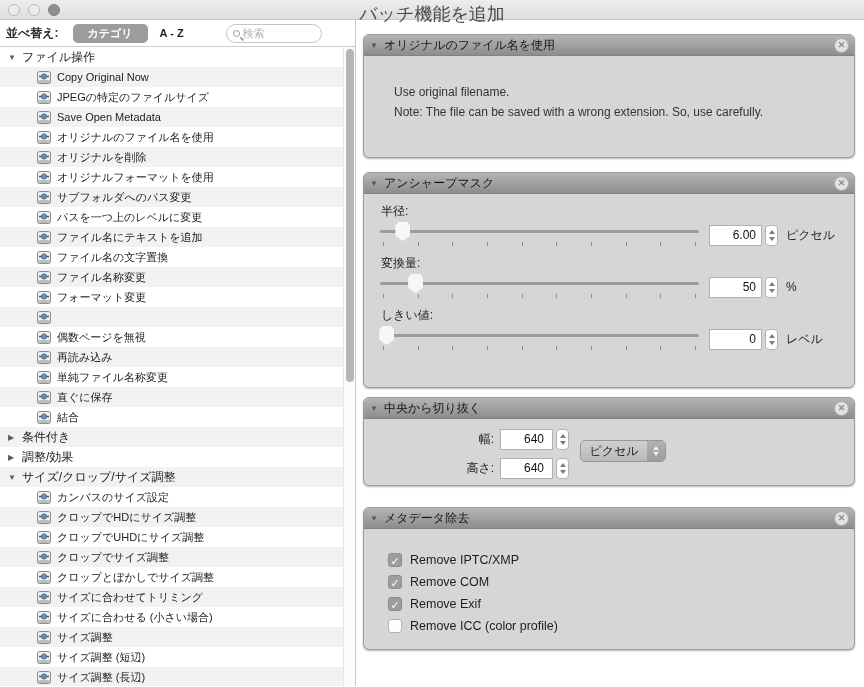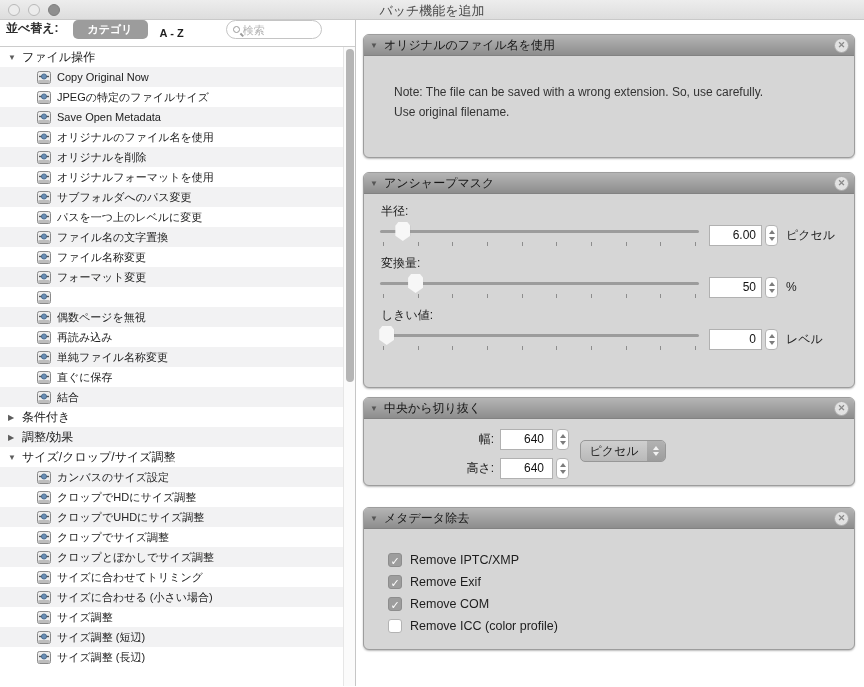--- a/index.html
+++ b/index.html
@@ -7,29 +7,29 @@
   body { font-family:"Liberation Sans","DejaVu Sans",sans-serif; background:#fff; color:#1c1c1c; }
 
   
   .titlebar { position:relative; height:20px; background:linear-gradient(#ededed,#dddddd);
               border-bottom:1px solid #c9c9c9; }
   .traffic { position:absolute; left:8px; top:4px; display:flex; gap:8px; }
   .tl { width:12px; height:12px; border-radius:50%; }
   .tl-close, .tl-min { background:#ececec; border:1px solid #b9b9b9; }
   .tl-zoom { background:#8f8f8f; border:1px solid #7e7e7e; }
   .win-title { position:absolute; left:0; right:0; top:2px; text-align:center;
-               font-size:13px; color:#4a4a4a; }
+               font-size:18px; color:#4a4a4a; }
 
   
   .content { display:flex; height:666px; }
   .sidebar { width:356px; border-right:1px solid #c6c6c6; display:flex; flex-direction:column; background:#fff; }
   .main { flex:1; background:#fff; padding:14px 9px 0 7px; overflow:hidden; }
 
   
-  .toolbar { height:27px; display:flex; padding:0 6px;
+  .toolbar { height:27px; display:flex; align-items:center; padding:0 6px;
              border-bottom:1px solid #cccccc; background:#fff; flex:0 0 auto; }
   .sort-label { font-size:12px; font-weight:bold; color:#2b2b2b; }
   .seg-selected { margin-left:14px; height:19px; padding:0 15px; border:none; border-radius:5px;
                   background:#9c9c9c; color:#fff; font-size:11px; font-weight:bold; line-height:19px; }
   .seg-plain { margin-left:12px; background:none; border:none; font-size:11px; font-weight:bold; color:#1f1f1f; }
   .searchbox { margin-left:42px; width:96px; height:19px; border:1px solid #c4c4c4; border-radius:10px;
                display:flex; align-items:center; padding:0 6px; background:#fff; }
   .mag { width:7px; height:7px; border:1.5px solid #9a9a9a; border-radius:50%; position:relative; flex:0 0 auto; }
   .mag::after { content:""; position:absolute; width:4px; height:1.5px; background:#9a9a9a;
                 transform:rotate(45deg); left:6px; top:7px; }
@@ -203,20 +203,26 @@
           <div class="row item">
             <svg class="act-icon" viewBox="0 0 14 13">
               <use href="#action-glyph"></use>
             </svg>
             <span>パスを一つ上のレベルに変更</span>
           </div>
           <div class="row item">
             <svg class="act-icon" viewBox="0 0 14 13">
               <use href="#action-glyph"></use>
             </svg>
+            <span>ファイル名にテキストを追加</span>
+          </div>
+          <div class="row item">
+            <svg class="act-icon" viewBox="0 0 14 13">
+              <use href="#action-glyph"></use>
+            </svg>
             <span>ファイル名の文字置換</span>
           </div>
           <div class="row item">
             <svg class="act-icon" viewBox="0 0 14 13">
               <use href="#action-glyph"></use>
             </svg>
             <span>ファイル名称変更</span>
           </div>
           <div class="row item">
             <svg class="act-icon" viewBox="0 0 14 13">
@@ -340,22 +346,22 @@
 
   <div class="main">
 
     <div class="panel" id="panel-use-original">
       <div class="panel-header">
         <span class="tri">▼</span>
         <span class="panel-title">オリジナルのファイル名を使用</span>
         <button class="close-btn">✕</button>
       </div>
       <div class="uo-body">
+        <div>Use original filename.</div>
         <div>Note: The file can be saved with a wrong extension. So, use carefully.</div>
-        <div>Use original filename.</div>
       </div>
     </div>
 
     <div class="panel" id="panel-unsharp">
       <div class="panel-header">
         <span class="tri">▼</span>
         <span class="panel-title">アンシャープマスク</span>
         <button class="close-btn">✕</button>
       </div>
       <div class="us-body">
@@ -480,25 +486,25 @@
         <span class="panel-title">メタデータ除去</span>
         <button class="close-btn">✕</button>
       </div>
       <div class="md-body">
         <div class="cb-row">
           <span class="cb checked"></span>
           <span class="cb-label">Remove IPTC/XMP</span>
         </div>
         <div class="cb-row">
           <span class="cb checked"></span>
-          <span class="cb-label">Remove Exif</span>
+          <span class="cb-label">Remove COM</span>
         </div>
         <div class="cb-row">
           <span class="cb checked"></span>
-          <span class="cb-label">Remove COM</span>
+          <span class="cb-label">Remove Exif</span>
         </div>
         <div class="cb-row">
           <span class="cb unchecked"></span>
           <span class="cb-label">Remove ICC (color profile)</span>
         </div>
       </div>
     </div>
 
   </div>
 </div>

